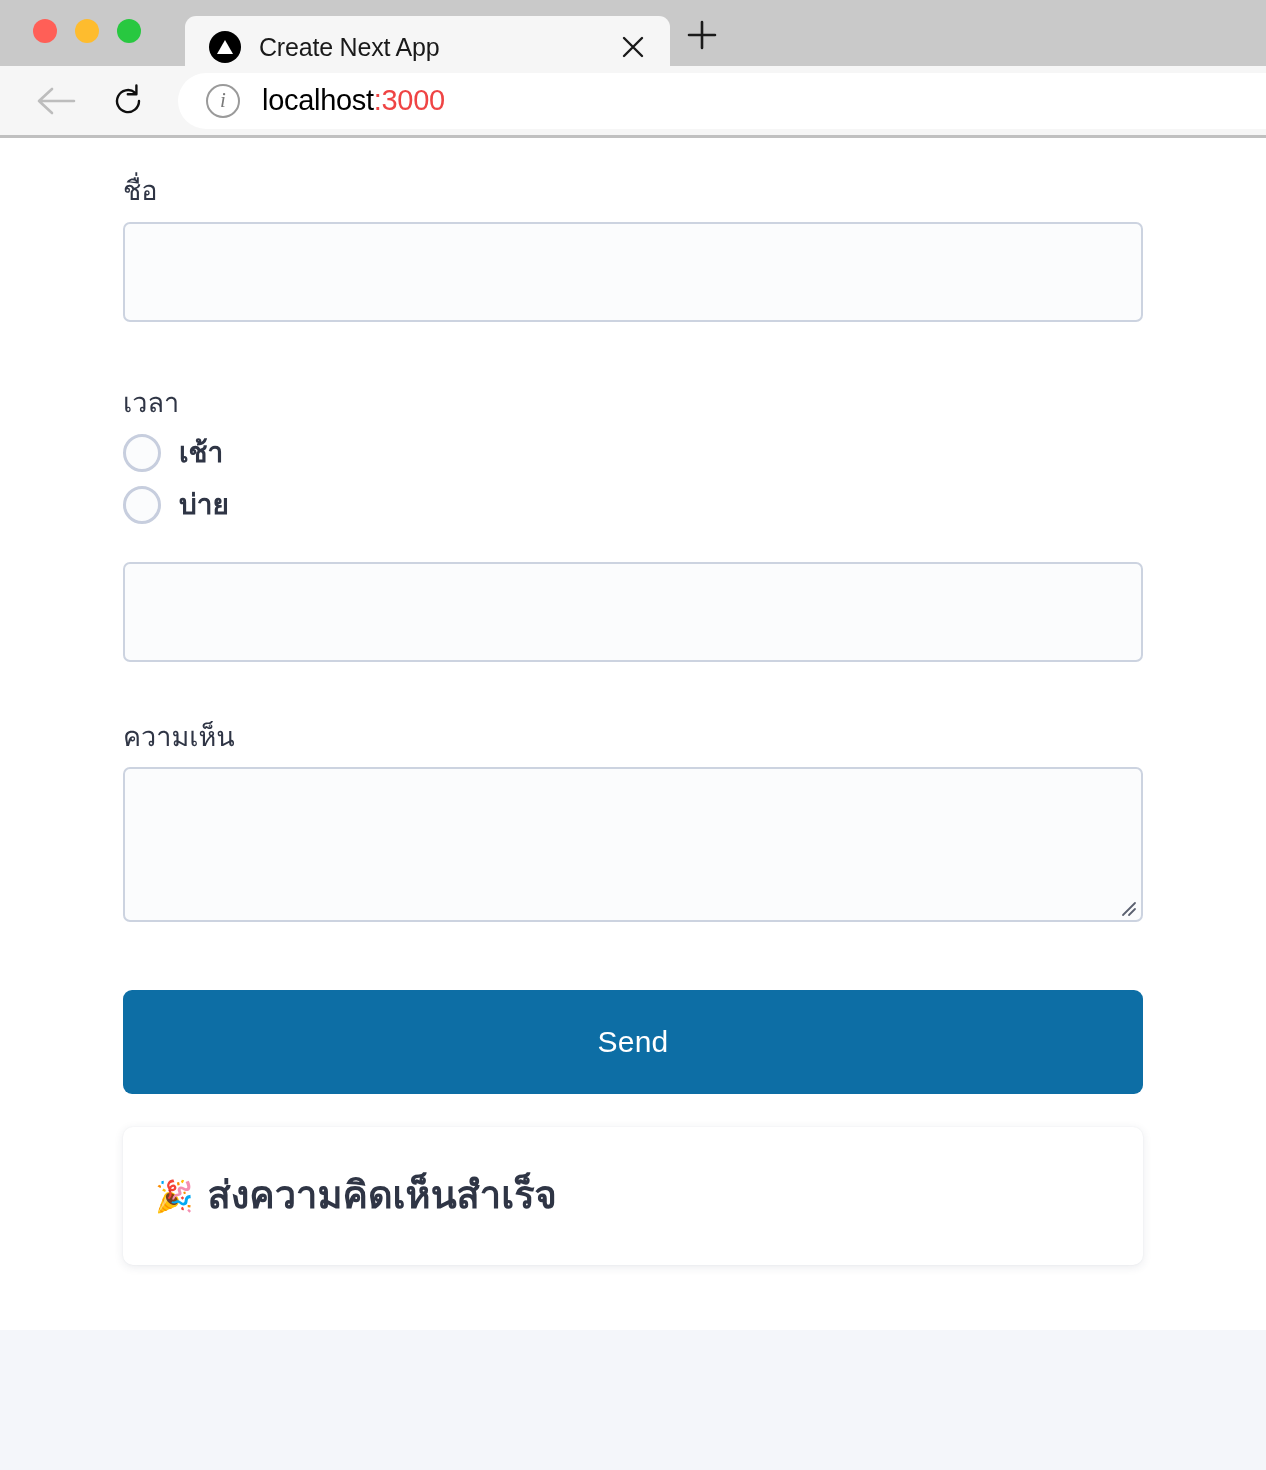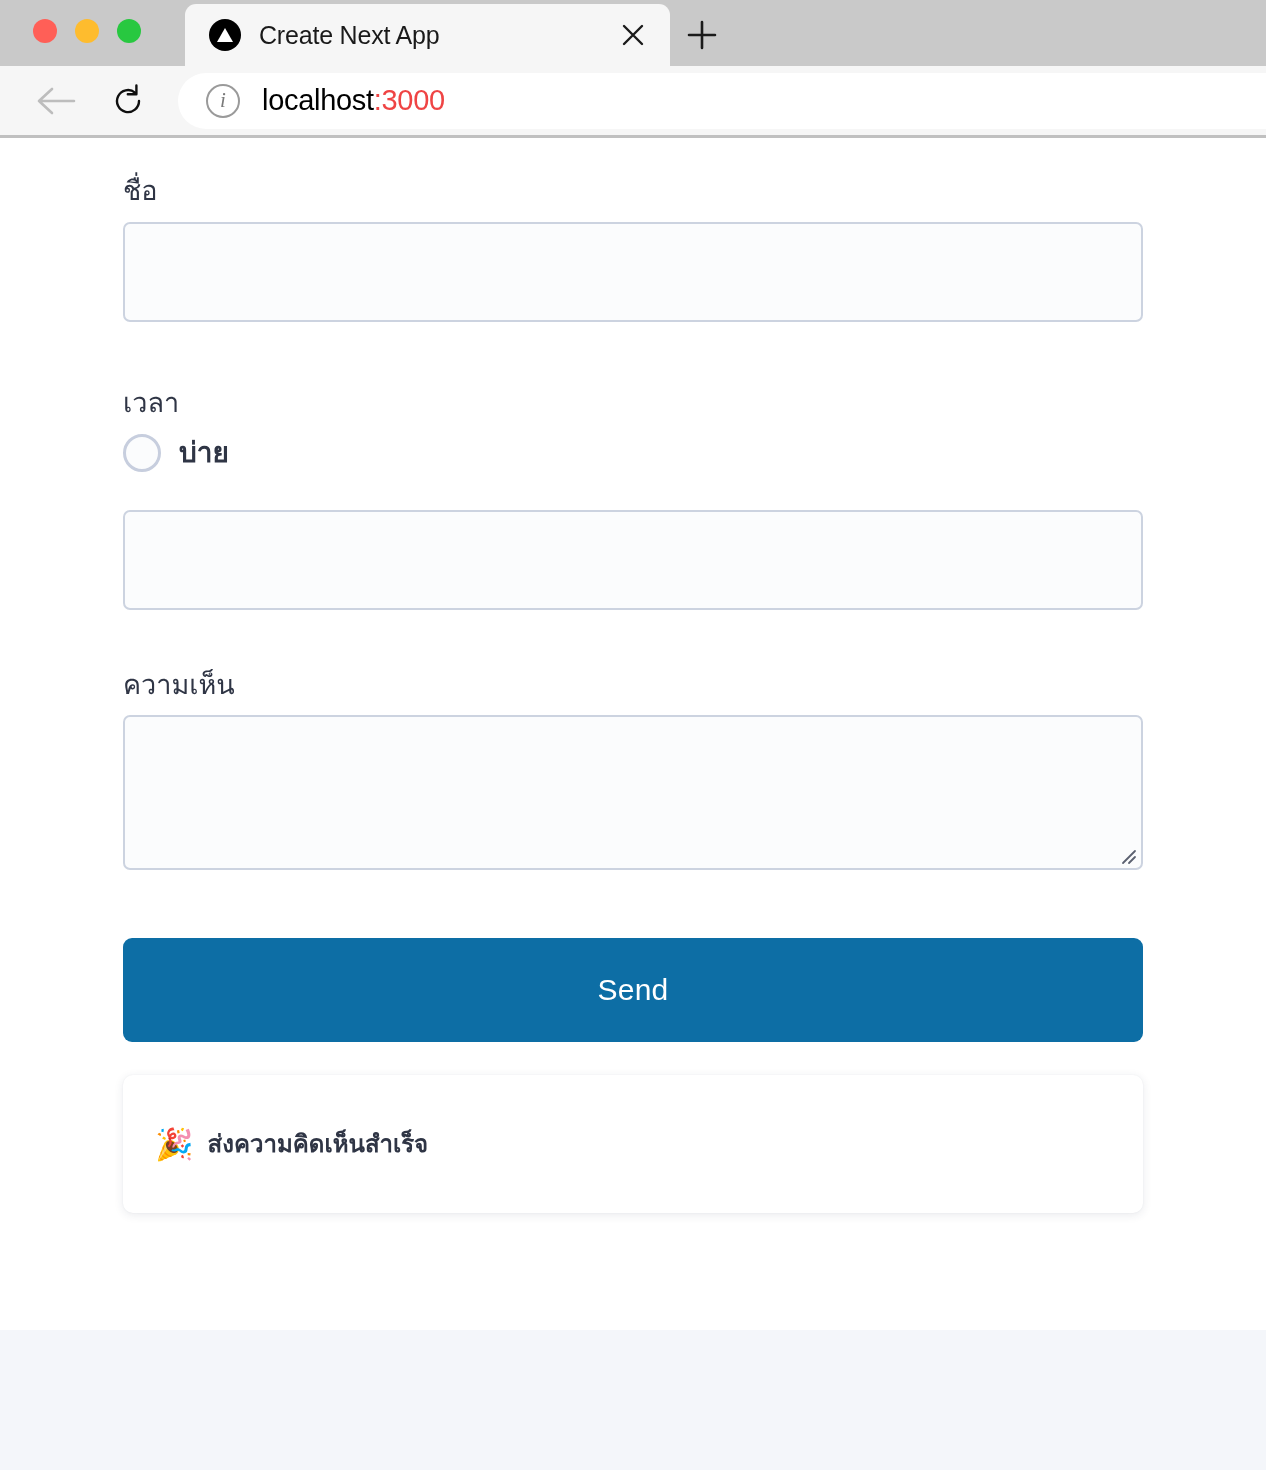--- a/index.html
+++ b/index.html
@@ -45,21 +45,21 @@
     height: 24px;
     border-radius: 50%;
   }
   .light.red { background: #ff5f57; }
   .light.yellow { background: #febc2e; }
   .light.green { background: #28c840; }
 
   .tab {
     position: absolute;
     left: 185px;
-    top: 4px;
+    top: 16px;
     width: 485px;
     height: 62px;
     background: #f6f6f6;
     border-radius: 11px 11px 0 0;
     display: flex;
     align-items: center;
     padding: 0 0 0 24px;
     box-sizing: border-box;
   }
   .tab-favicon {
@@ -303,21 +303,21 @@
     box-sizing: border-box;
   }
   .success-emoji {
     font-size: 31px;
     line-height: 1;
     font-family: "DejaVu Sans", sans-serif;
     flex: 0 0 auto;
   }
   .success-text {
     margin-left: 14px;
-    font-size: 24px;
+    font-size: 38px;
     font-weight: bold;
     color: #2f3545;
     font-family: "DejaVu Sans", "Liberation Sans", sans-serif;
     line-height: 1.2;
   }
 </style>
 </head>
 <body>
 
 <div class="browser">
@@ -374,20 +374,24 @@
 
     <div class="form">
 
       <div class="field-label">ชื่อ</div>
       <input class="text-input" type="text" placeholder="" style="">
 
       <div class="gap-after-name"></div>
 
       <div class="field-label">เวลา</div>
 
+      <div class="radio-row">
+        <div class="radio-circle"></div>
+        <div class="radio-label">เช้า</div>
+      </div>
 
       <div class="radio-row">
         <div class="radio-circle"></div>
         <div class="radio-label">บ่าย</div>
       </div>
 
       <div class="gap-after-radio"></div>
 
       <input class="text-input" type="text" placeholder="" style="">
 

